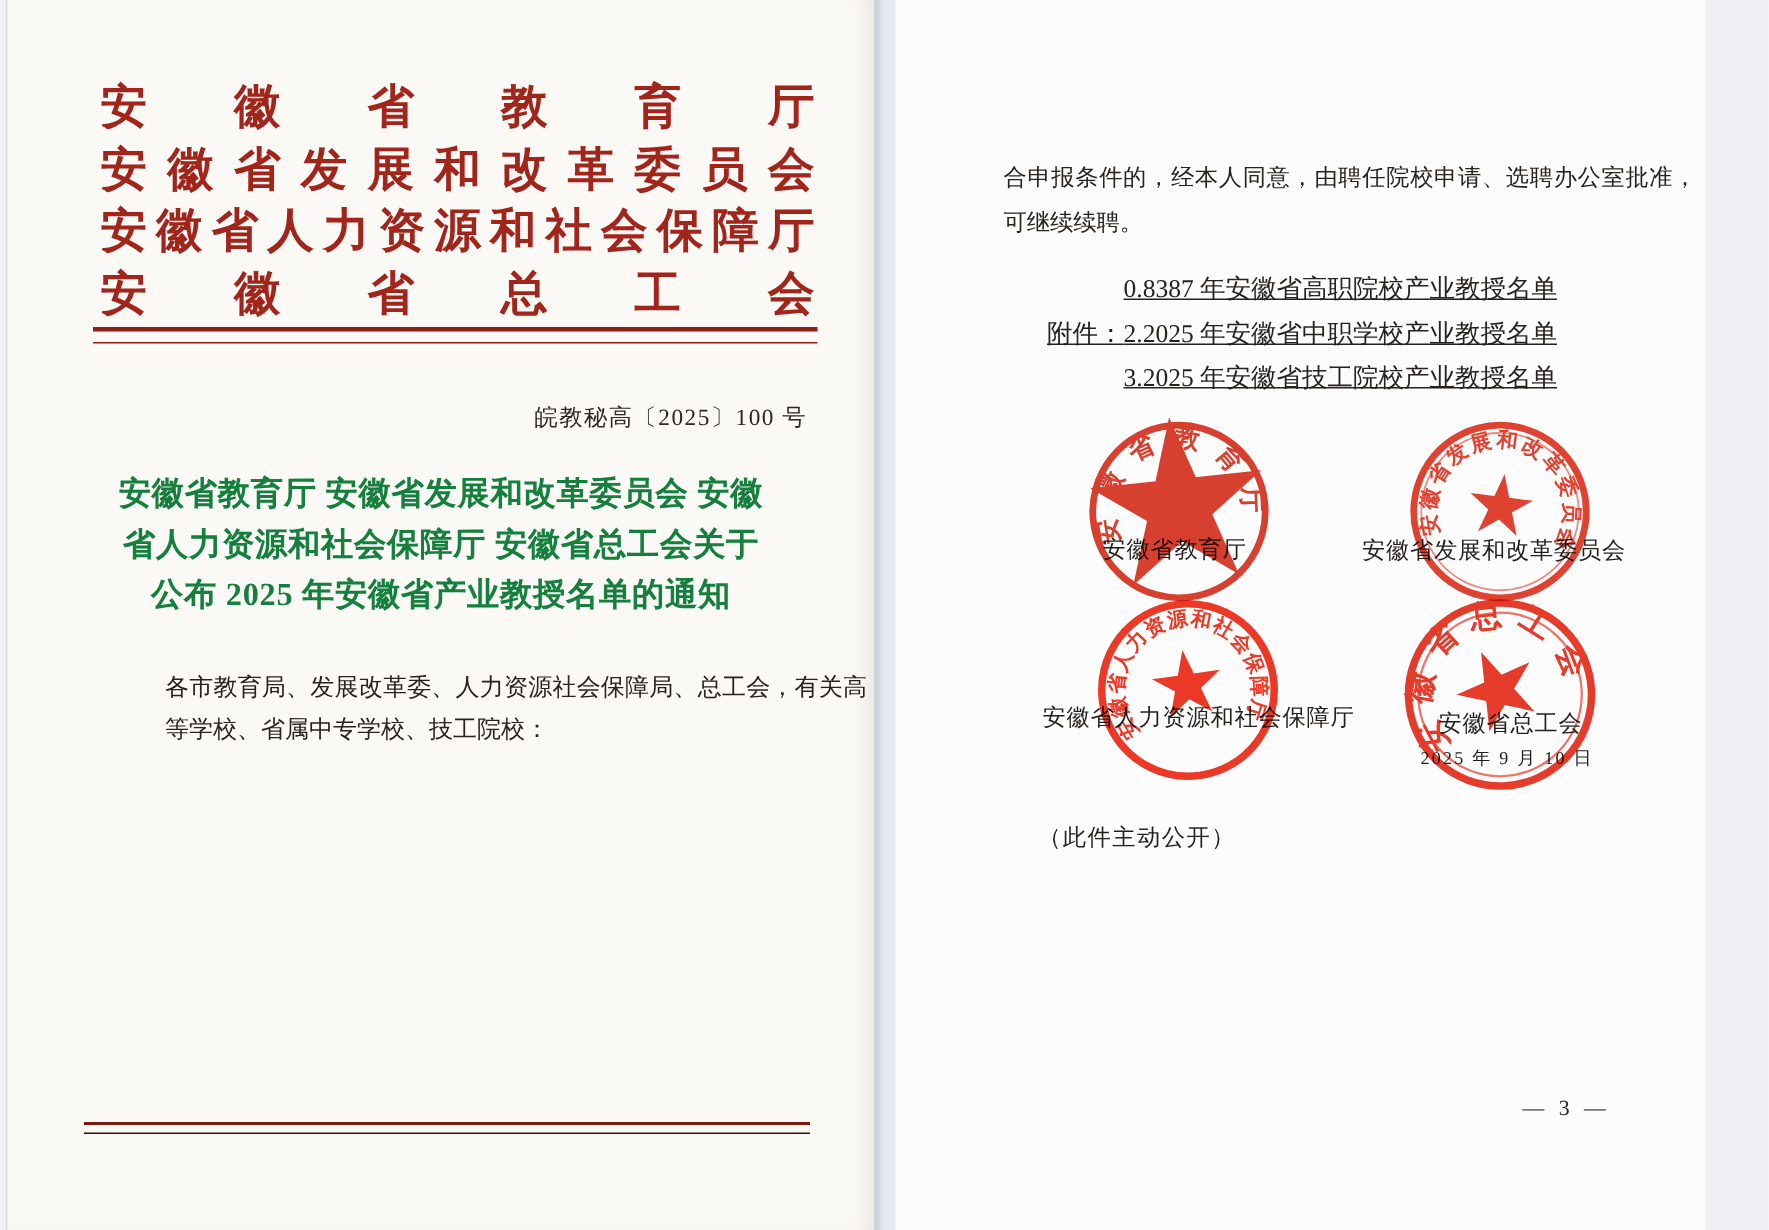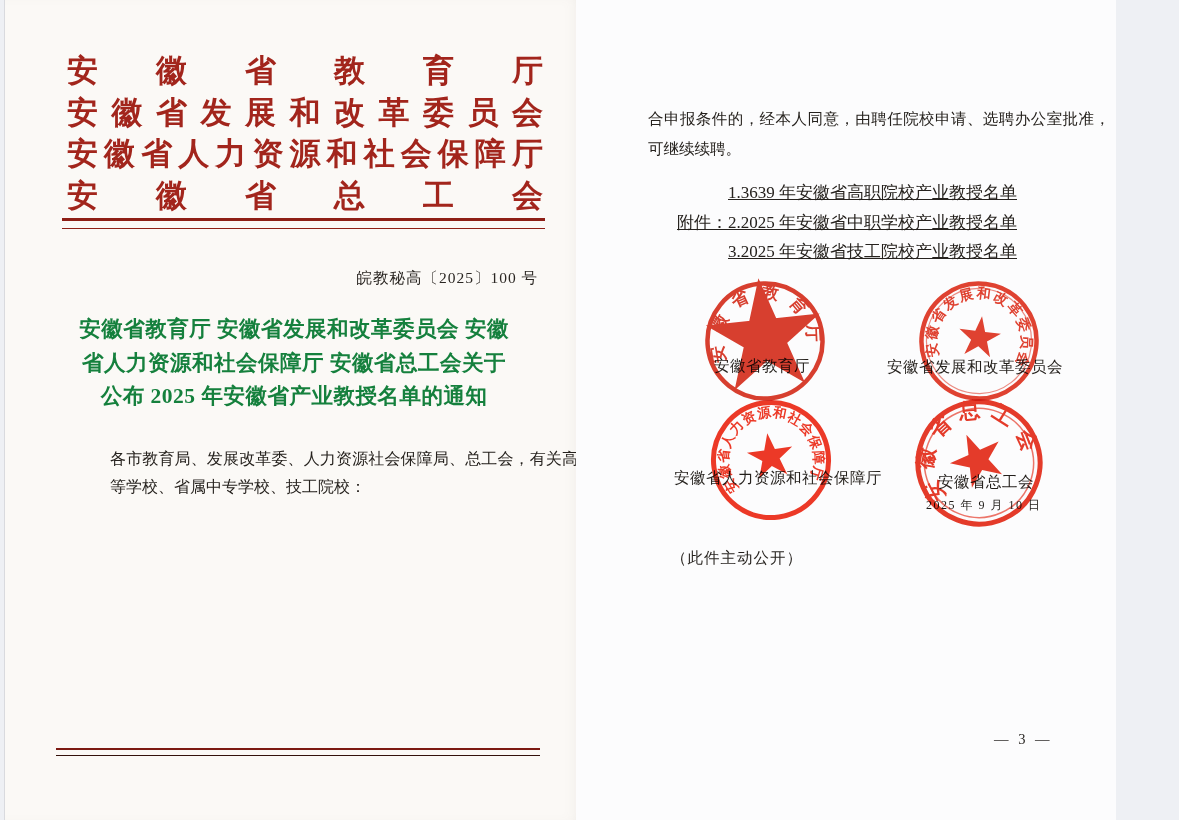--- a/index.html
+++ b/index.html
@@ -19,21 +19,21 @@
     left:4px;width:579px;
     background:#fbf9f6;
     border-left:1px solid #d9dade;
     box-shadow:inset -14px 0 18px -14px rgba(120,110,100,.25);
   }
   .page-gap{
     position:absolute;top:0;left:583px;width:22px;height:820px;
     background:linear-gradient(to right,#c7cbd4 0,#e4e8ef 28%,#e6e9f0 80%,#eef0f4 100%);
   }
   .page-right{
-    left:576px;width:540px;
+    left:597px;width:540px;
     background:#fcfcfd;
   }
   
   .red-header{
     position:absolute;left:62px;top:50px;width:476px;
   }
   .header-line{
     display:flex;justify-content:space-between;
     height:41.5px;align-items:center;
     font-size:31px;font-weight:700;
@@ -191,21 +191,21 @@
 
   <div class="page-gap"></div>
 
   <div class="page page-right">
 
     <p class="r-paragraph">合申报条件的，经本人同意，由聘任院校申请、选聘办公室批准，可继续续聘。</p>
 
     <div class="attachments">
       <span class="att-label">附件：</span>
       <span class="att-items">
-        <span>1.3639 年安徽省高职院校产业教授名单</span>
+        <span>0.8387 年安徽省高职院校产业教授名单</span>
         <span>2.2025 年安徽省中职学校产业教授名单</span>
         <span>3.2025 年安徽省技工院校产业教授名单</span>
       </span>
     </div>
 
     <div class="seal-caption cap-1">安徽省教育厅</div>
     <div class="seal-caption cap-2">安徽省发展和改革委员会</div>
     <div class="seal-caption cap-3">安徽省人力资源和社会保障厅</div>
     <div class="seal-caption cap-4">安徽省总工会</div>
 

